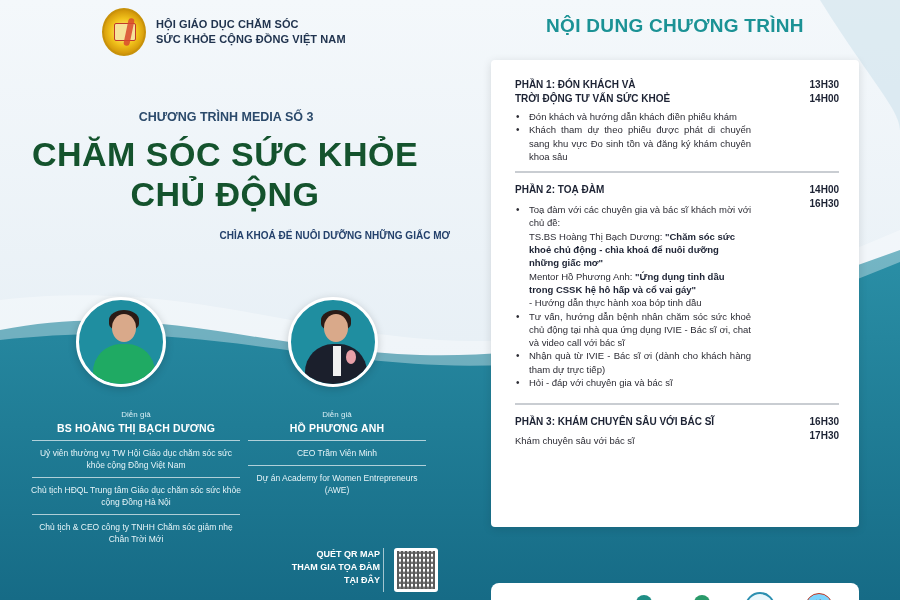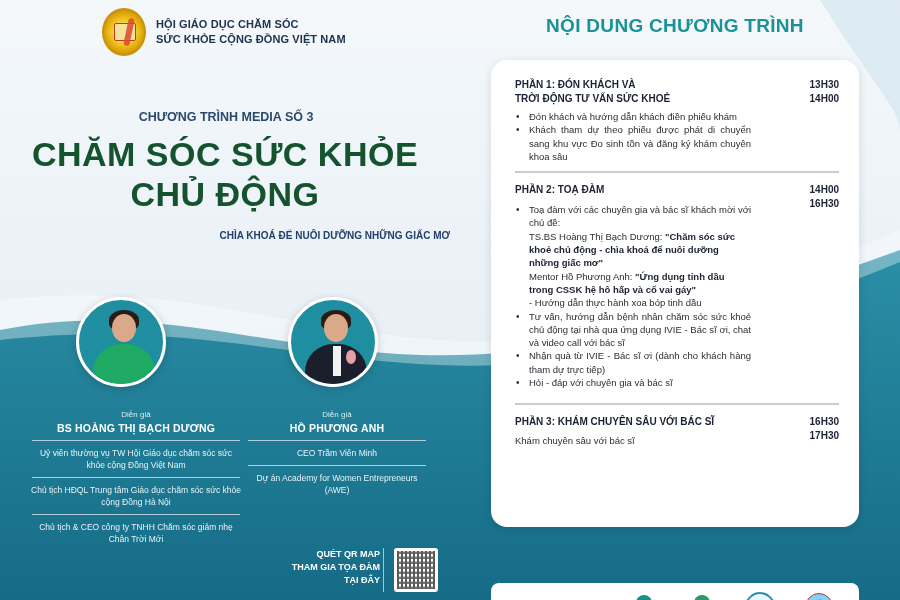--- a/index.html
+++ b/index.html
@@ -80,21 +80,21 @@
       width: 100%; height: 100%;
       background:
         repeating-linear-gradient(90deg, #333 0 2px, transparent 2px 4px),
         repeating-linear-gradient(0deg, #555 0 2px, #bbb 2px 3px, transparent 3px 5px);
       opacity: 0.8;
     }
 
     
     .agenda-title { left: 490px; width: 370px; top: 15px; text-align: center; font-size: 19px; font-weight: 800; color: #1b9295; letter-spacing: 0.3px; }
     .agenda-card {
-      left: 491px; top: 60px; width: 368px; height: 467px; background: #ffffff; border-radius: 16px;
+      left: 491px; top: 60px; width: 368px; height: 467px; background: #ffffff; border-radius: 4px;
       box-shadow: 0 2px 10px rgba(0,0,0,0.12); padding: 18px 20px 0 24px;
     }
     .section { position: relative; }
     .sec-head { display: flex; justify-content: space-between; }
     .sec-title { font-size: 10px; font-weight: 800; color: #1c2233; line-height: 14px; }
     .sec-time { font-size: 10px; font-weight: 800; color: #1c2233; line-height: 14px; text-align: right; width: 40px; }
     .sec-body { width: 236px; margin-top: 4px; }
     .bullet { position: relative; padding-left: 14px; font-size: 9.5px; line-height: 13.3px; color: #2c2c34; text-align: justify; }
     .bullet::before { content: "•"; position: absolute; left: 1px; top: 0; font-size: 10px; }
     .plain { padding-left: 14px; font-size: 9.5px; line-height: 13.3px; color: #2c2c34; }

